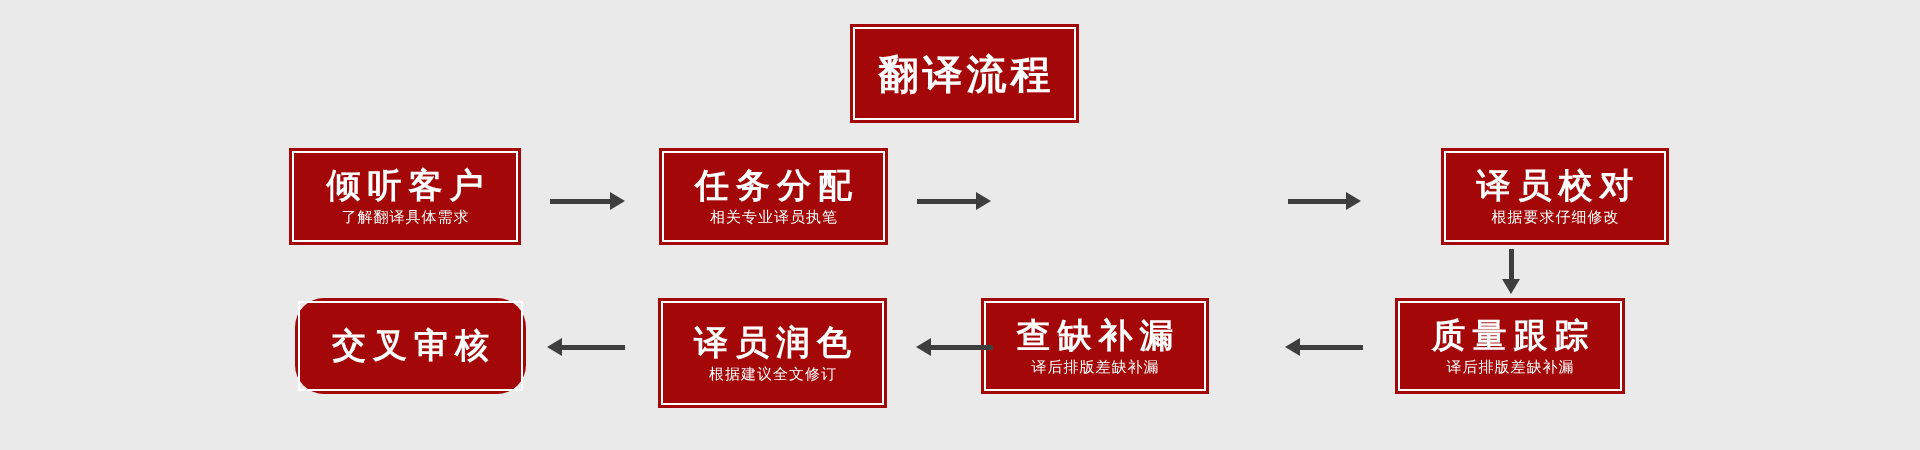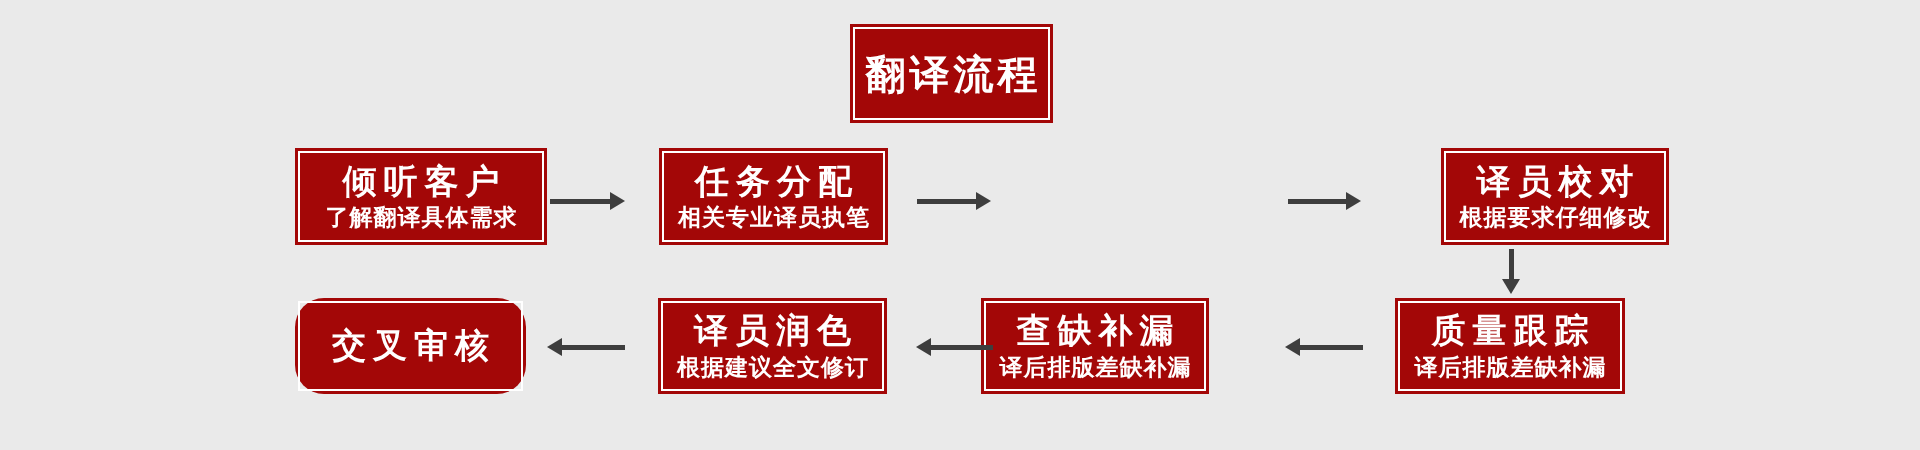--- a/index.html
+++ b/index.html
@@ -40,22 +40,22 @@
     color: var(--text-white);
     font-weight: bold;
     font-size: 34px;
     line-height: 1.1;
     letter-spacing: 7px;
     margin-right: -7px;
     white-space: nowrap;
   }
   .node-sub {
     color: var(--text-white);
-    font-weight: bold;
-    font-size: 23px;
+    font-weight: normal;
+    font-size: 15px;
     line-height: 1.1;
     letter-spacing: 1px;
     margin-right: -1px;
     white-space: nowrap;
   }
   .title-node .node-title {
     font-size: 40px;
     letter-spacing: 4px;
     margin-right: -4px;
   }
@@ -82,27 +82,27 @@
     border-left: 9px solid transparent;
     border-right: 9px solid transparent;
     border-top: 15px solid var(--arrow-gray);
   }
 </style>
 </head>
 <body>
 
 <div class="stage">
 
-  <div class="node title-node" style="left:850px; top:24px; width:203px; height:99px;">
+  <div class="node title-node" style="left:850px; top:24px; width:229px; height:99px;">
     <div class="node-inner">
       <div class="node-title">翻译流程</div>
     </div>
   </div>
 
-  <div class="node" style="left:289px; top:148px; width:252px; height:97px;margin-left:6px;">
+  <div class="node" style="left:289px; top:148px; width:232px; height:97px;">
     <div class="node-inner">
       <div class="node-title">倾听客户</div>
       <div class="node-sub">了解翻译具体需求</div>
     </div>
   </div>
 
   <div class="node" style="left:659px; top:148px; width:229px; height:97px;">
     <div class="node-inner">
       <div class="node-title">任务分配</div>
       <div class="node-sub">相关专业译员执笔</div>
@@ -124,21 +124,21 @@
     </div>
   </div>
 
   <div class="node" style="left:981px; top:298px; width:228px; height:96px;">
     <div class="node-inner">
       <div class="node-title">查缺补漏</div>
       <div class="node-sub">译后排版差缺补漏</div>
     </div>
   </div>
 
-  <div class="node" style="left:658px; top:298px; width:229px; height:96px;">
+  <div class="node" style="left:658px; top:298px; width:229px; height:110px;">
     <div class="node-inner">
       <div class="node-title">译员润色</div>
       <div class="node-sub">根据建议全文修订</div>
     </div>
   </div>
 
   <div class="node" style="left:295px; top:298px; width:231px; height:96px;border-radius:29px;">
     <div class="node-inner">
       <div class="node-title">交叉审核</div>
     </div>

